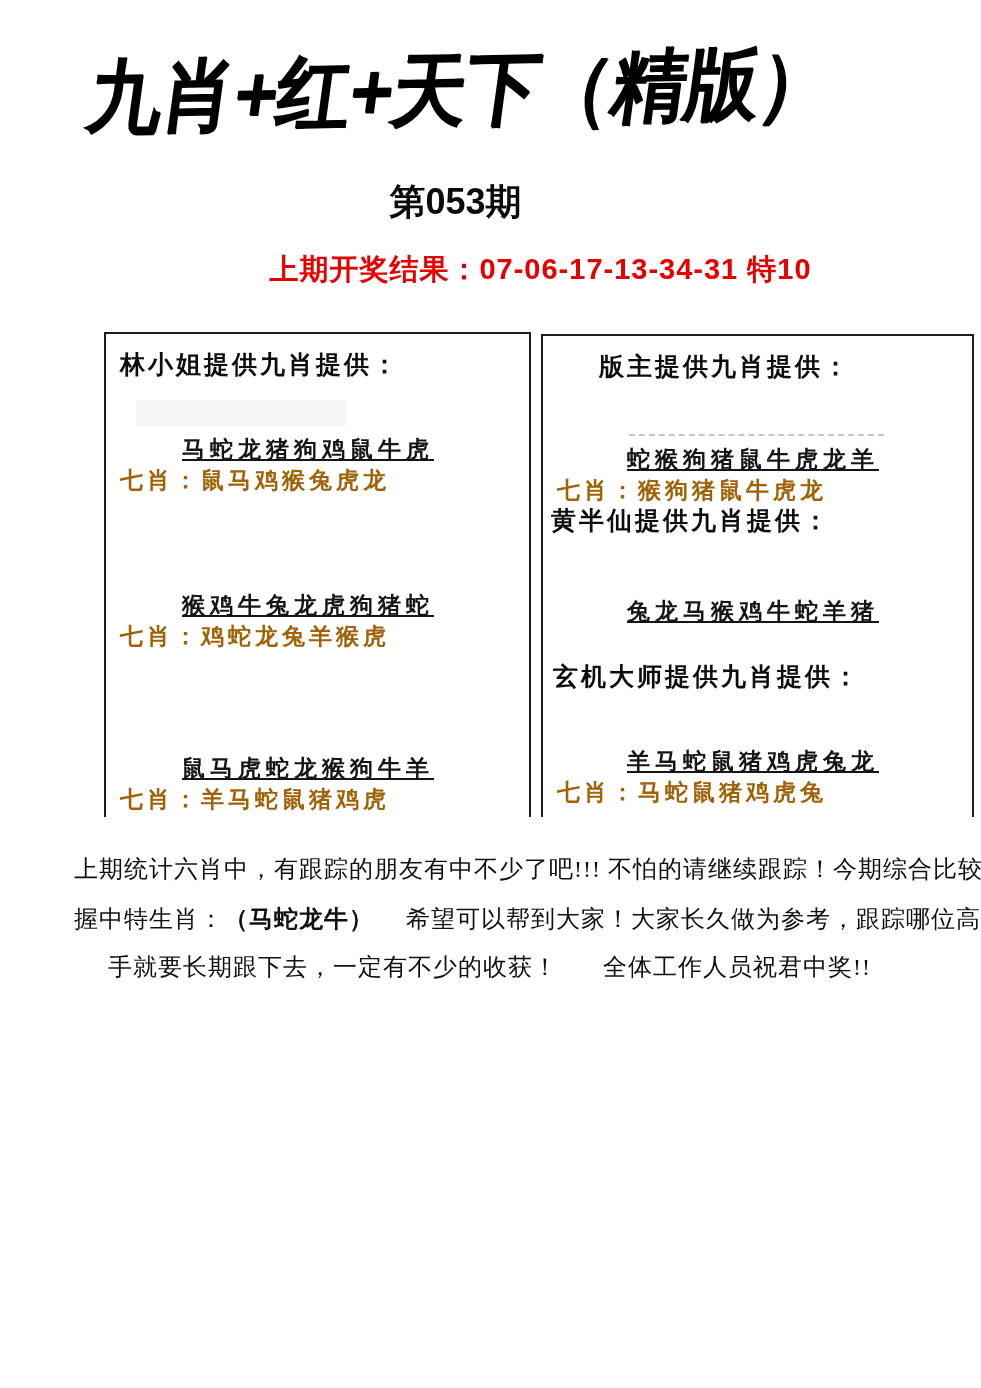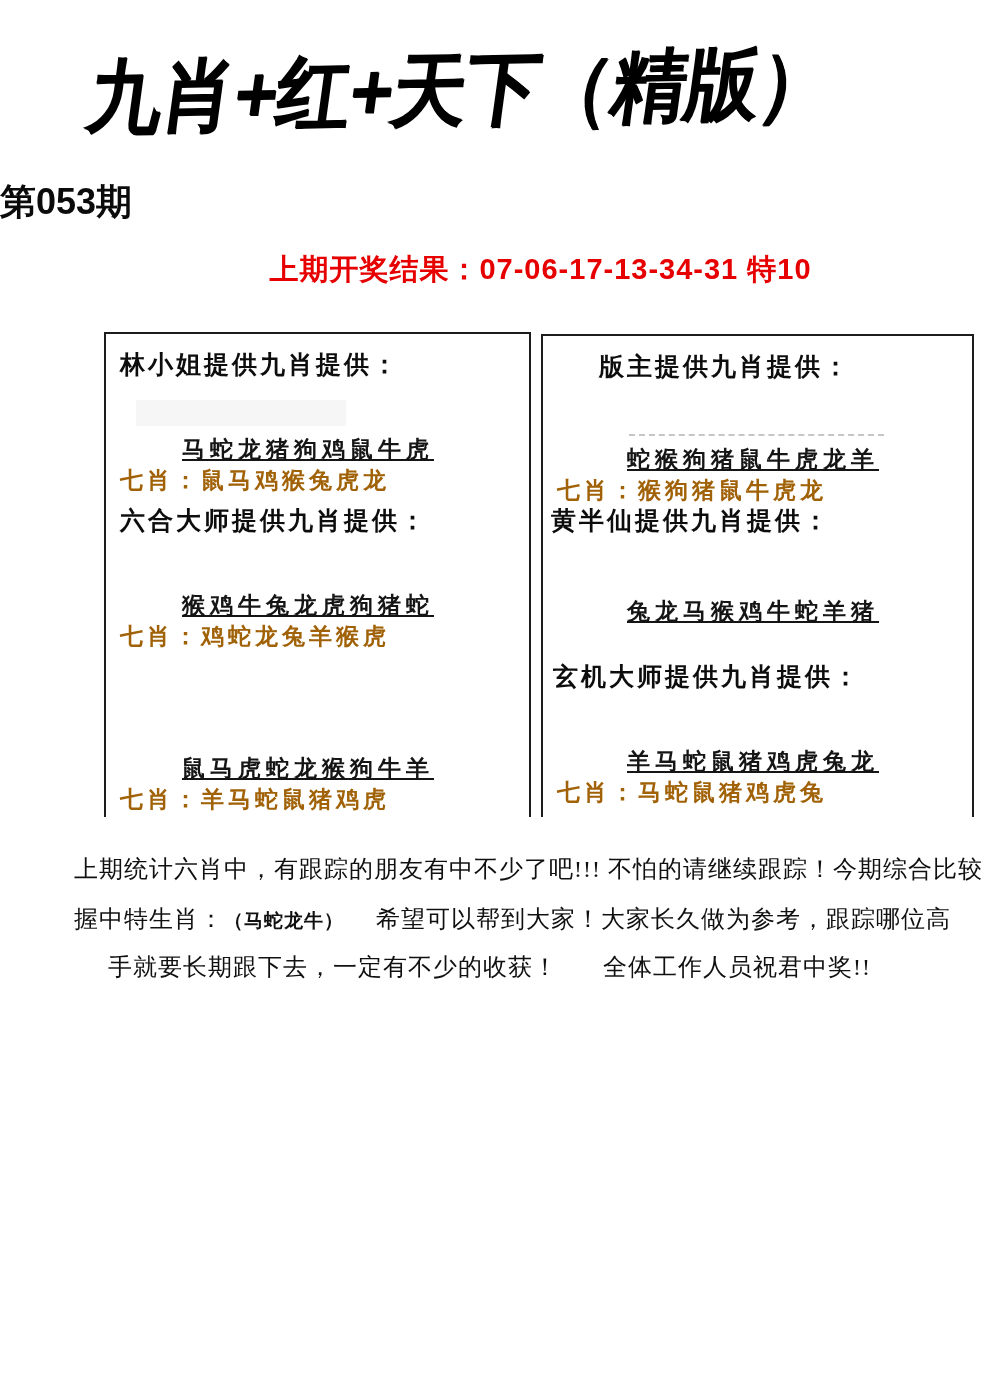--- a/index.html
+++ b/index.html
@@ -20,20 +20,21 @@
     font-size:74px;
     line-height:1.3;
     color:#000;
     letter-spacing:-1px;
     transform:skewX(-9deg) rotate(-1.2deg) scaleY(1.08);
     text-shadow:1px 1px 0 #000;
     white-space:nowrap;
   }
   .issue-label{
     position:absolute;top:178px;left:0;width:911px;
+    text-align:center;
     font-family:"Liberation Sans", sans-serif;
     font-weight:600;
     font-size:36px;
     color:#0b0b0b;
   }
   .last-result{
     position:absolute;top:250px;left:50px;width:981px;
     text-align:center;
     font-family:"Liberation Sans", sans-serif;
     font-weight:700;
@@ -90,38 +91,37 @@
   .foot-line{
     position:absolute;
     font-size:24px;
     letter-spacing:1px;
     color:#101010;
     white-space:nowrap;
   }
   .f1{left:74px;top:853px;}
   .f2{left:74px;top:903px;}
   .f3{left:108px;top:951px;}
-  .f2 .paren{font-size:19px;font-weight:700;}
+  .f2 .paren{font-size:24px;font-weight:700;}
   .f2 .rest{margin-left:32px;}
   .f3 .right-part{margin-left:45px;}
 </style>
 </head>
 <body>
 
 <div class="title-banner">九肖+红+天下（精版）</div>
 <div class="issue-label">第053期</div>
 <div class="last-result">上期开奖结果：07-06-17-13-34-31  特10</div>
 
 <div class="panel panel-left">
   <div class="hdr" style="top:14px;left:14px">林小姐提供九肖提供：</div>
   <div class="artifact-smudge" style="top:66px;left:30px"></div>
   <div class="nine" style="top:100px;left:76px">马蛇龙猪狗鸡鼠牛虎</div>
   <div class="seven" style="top:131px;left:14px">七肖：鼠马鸡猴兔虎龙</div>
 
-  <div class="hdr" style="top:170px;left:14px">六合大师提供九肖提供：</div>
   <div class="nine" style="top:256px;left:76px">猴鸡牛兔龙虎狗猪蛇</div>
   <div class="seven" style="top:287px;left:14px">七肖：鸡蛇龙兔羊猴虎</div>
 
   <div class="nine" style="top:419px;left:76px">鼠马虎蛇龙猴狗牛羊</div>
   <div class="seven" style="top:450px;left:14px">七肖：羊马蛇鼠猪鸡虎</div>
 </div>
 
 <div class="panel panel-right">
   <div class="hdr" style="top:14px;left:56px">版主提供九肖提供：</div>
   <div class="artifact-dashes" style="top:98px;left:86px"></div>

